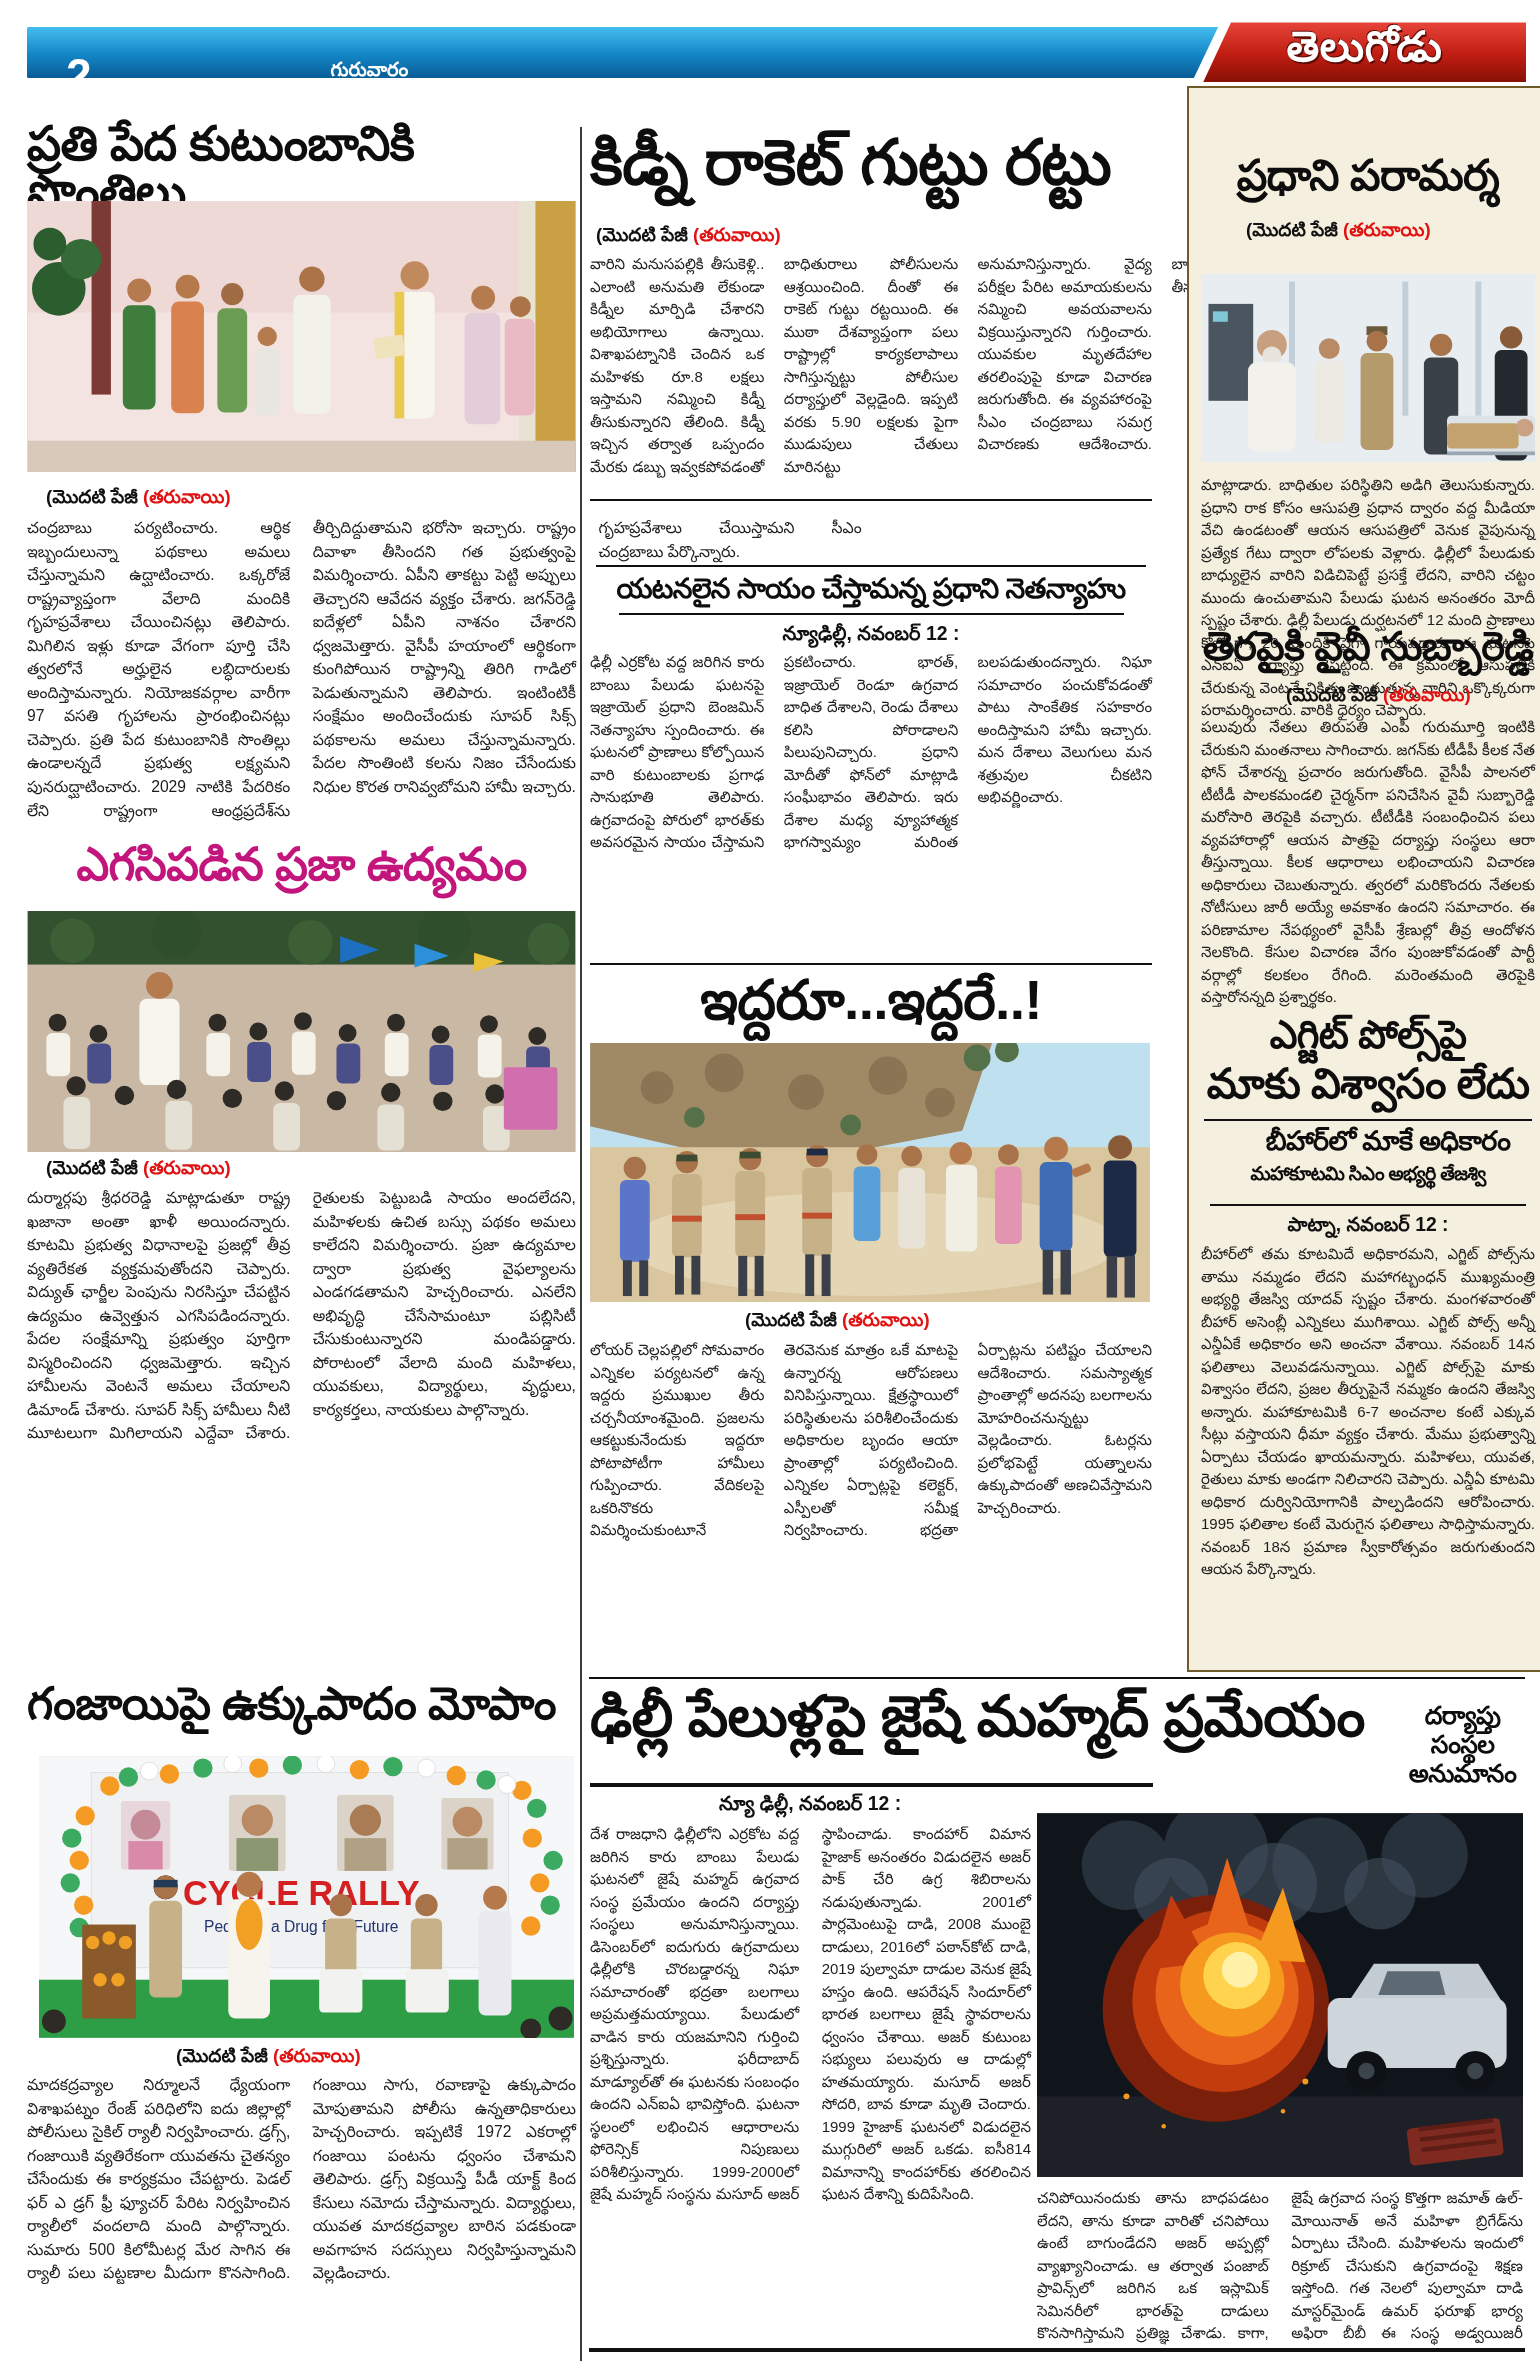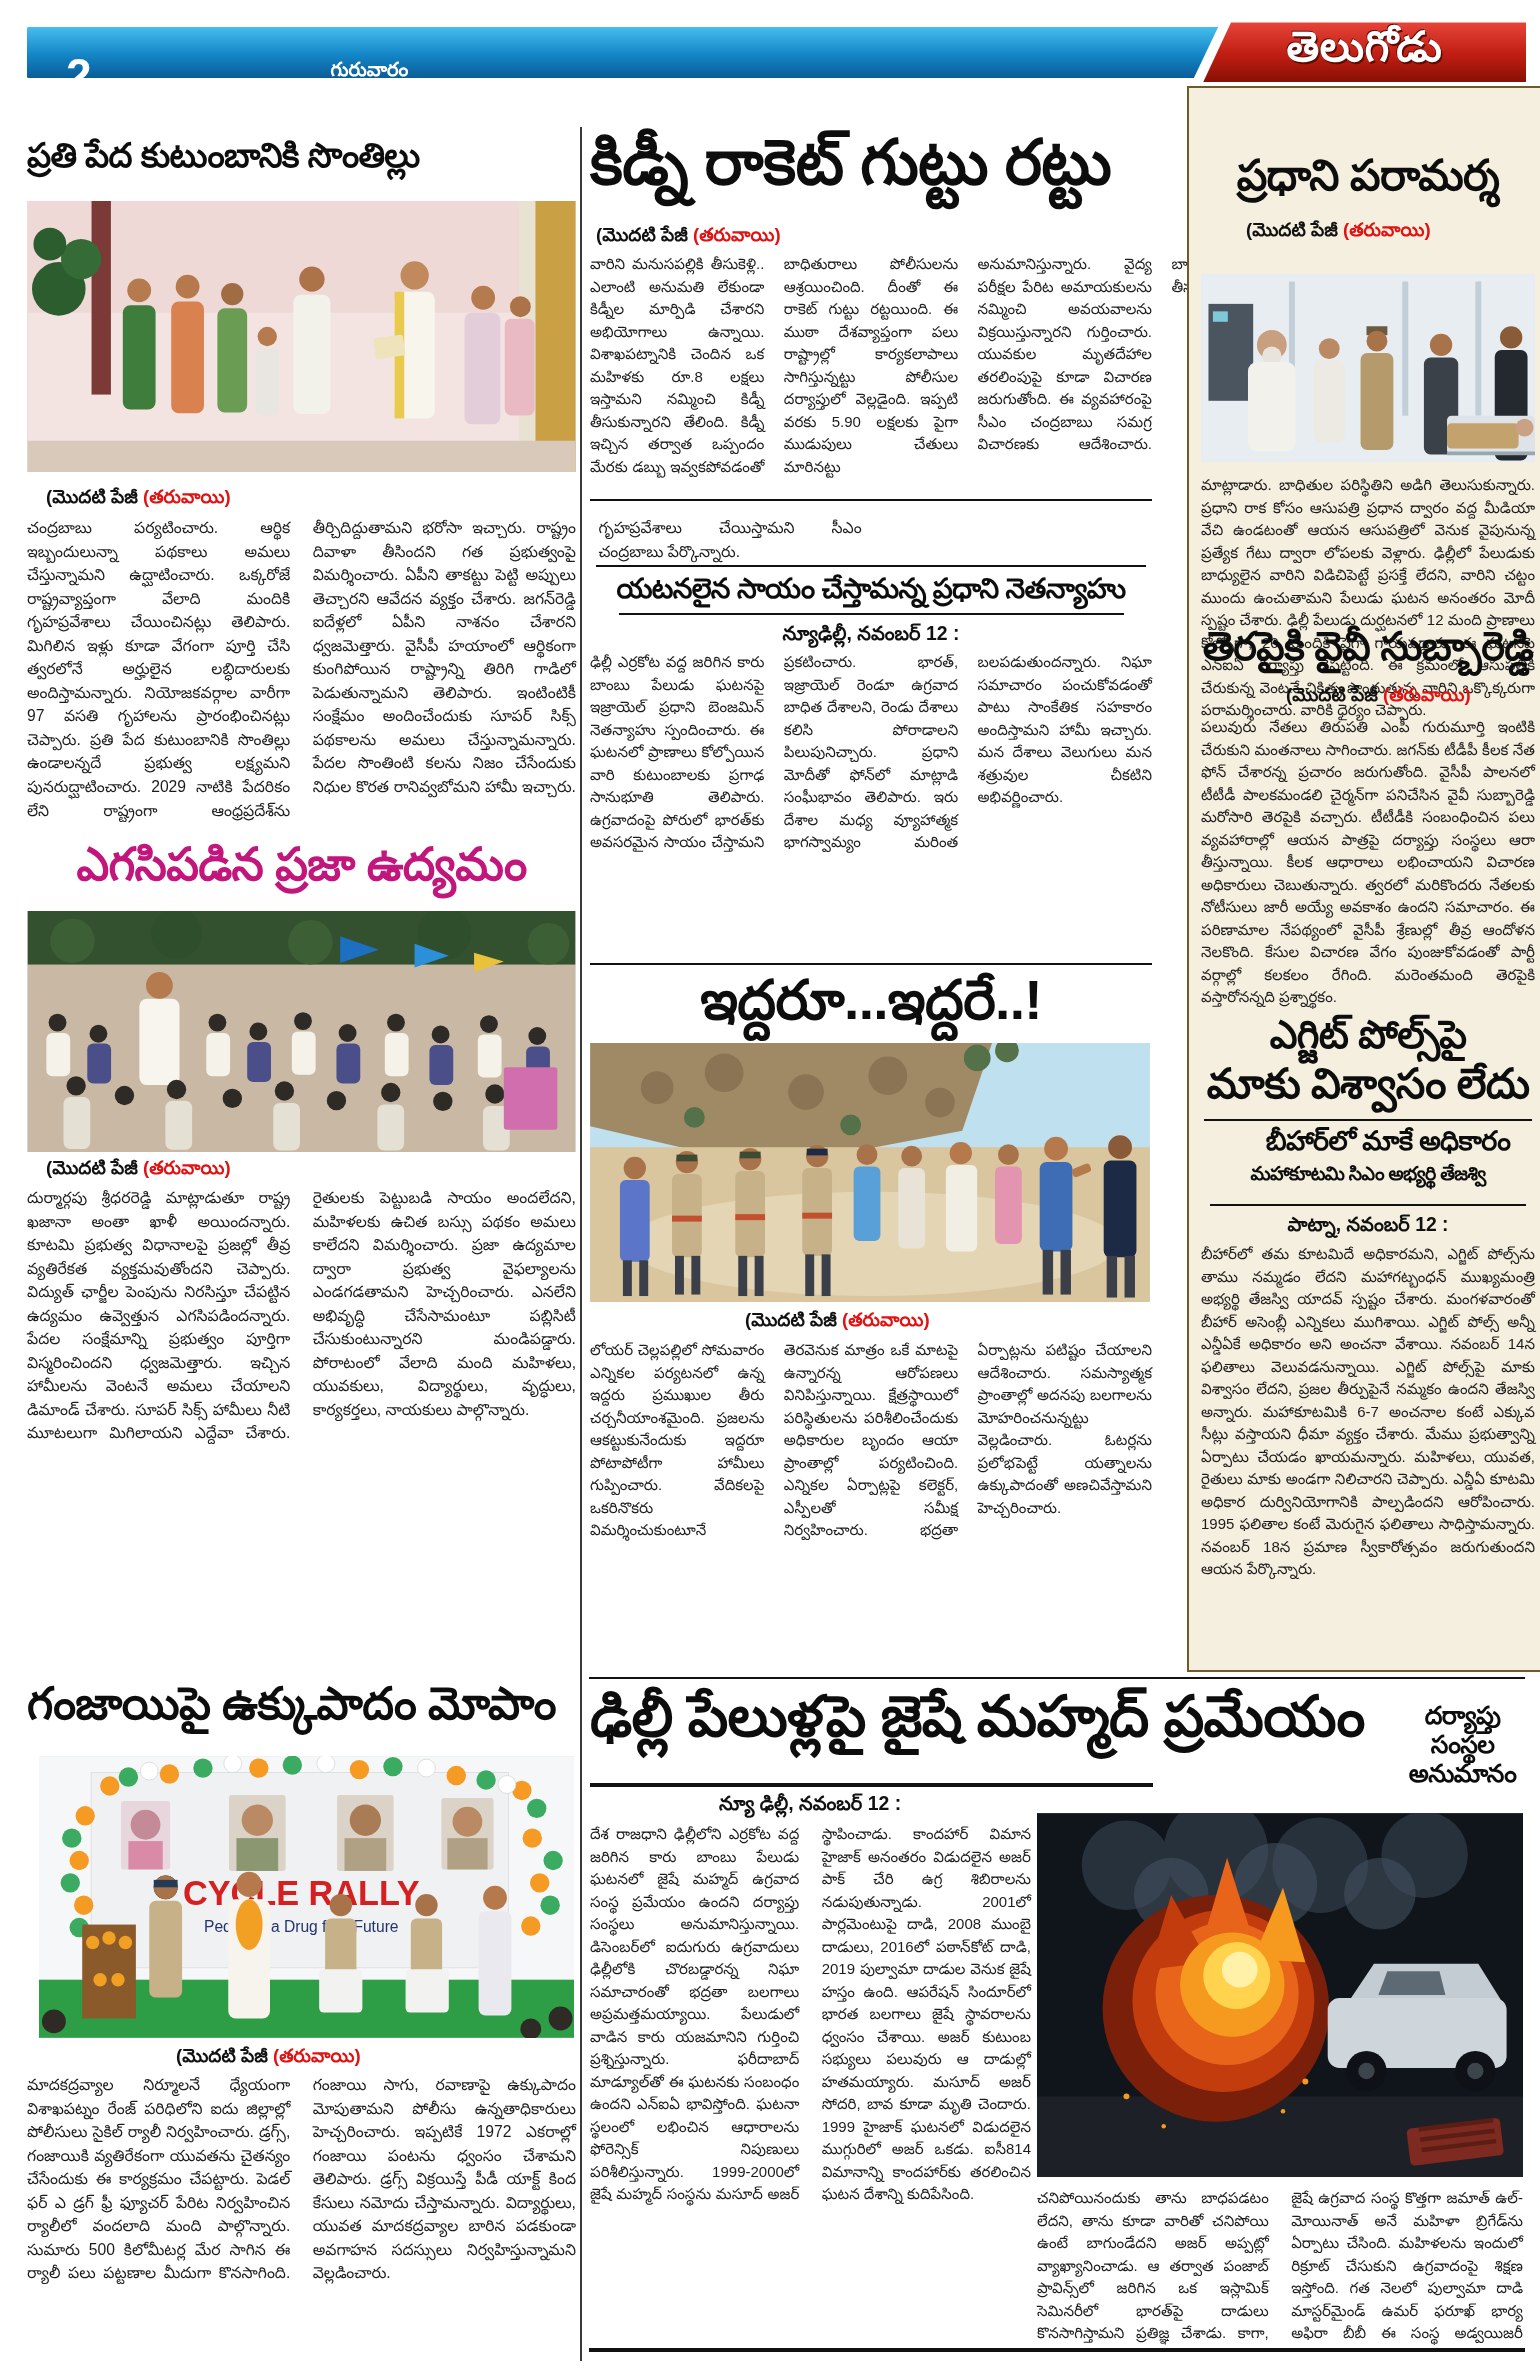--- a/index.html
+++ b/index.html
@@ -41,21 +41,21 @@
     <div class="abs edition" id="eday">గురువారం</div>
     <div class="abs edition" id="edate">12 నవంబర్, 2025</div>
   </div>
   <div class="abs" id="logo-back"></div>
   <div class="abs" id="logo">
     <span class="t">తెలుగోడు</span>
   </div>
 
   <div class="abs" id="vdiv"></div>
 
-  <div class="abs hl" style="left:27px;top:138px;width:549px;font-size:34px;">ప్రతి పేద కుటుంబానికి సొంతిల్లు</div>
+  <div class="abs hl" style="left:27px;top:120px;width:549px;font-size:48px;">ప్రతి పేద కుటుంబానికి సొంతిల్లు</div>
 
   <svg class="abs photo" style="left:27px;top:201px;" width="549" height="271" viewBox="0 0 736 364">
     <rect width="736" height="364" fill="#f3e4e2"></rect>
     <rect y="0" width="736" height="150" fill="#efd9d6"></rect>
     <rect x="682" width="54" height="364" fill="#c9a043"></rect>
     <rect x="660" width="22" height="364" fill="#e8e2d2"></rect>
     <rect x="86" width="26" height="260" fill="#7c3a36"></rect>
     <circle cx="42" cy="118" r="36" fill="#2c5d2e"></circle>
       <circle cx="72" cy="78" r="27" fill="#356b36"></circle>
       <circle cx="30" cy="58" r="22" fill="#2c5d2e"></circle>

